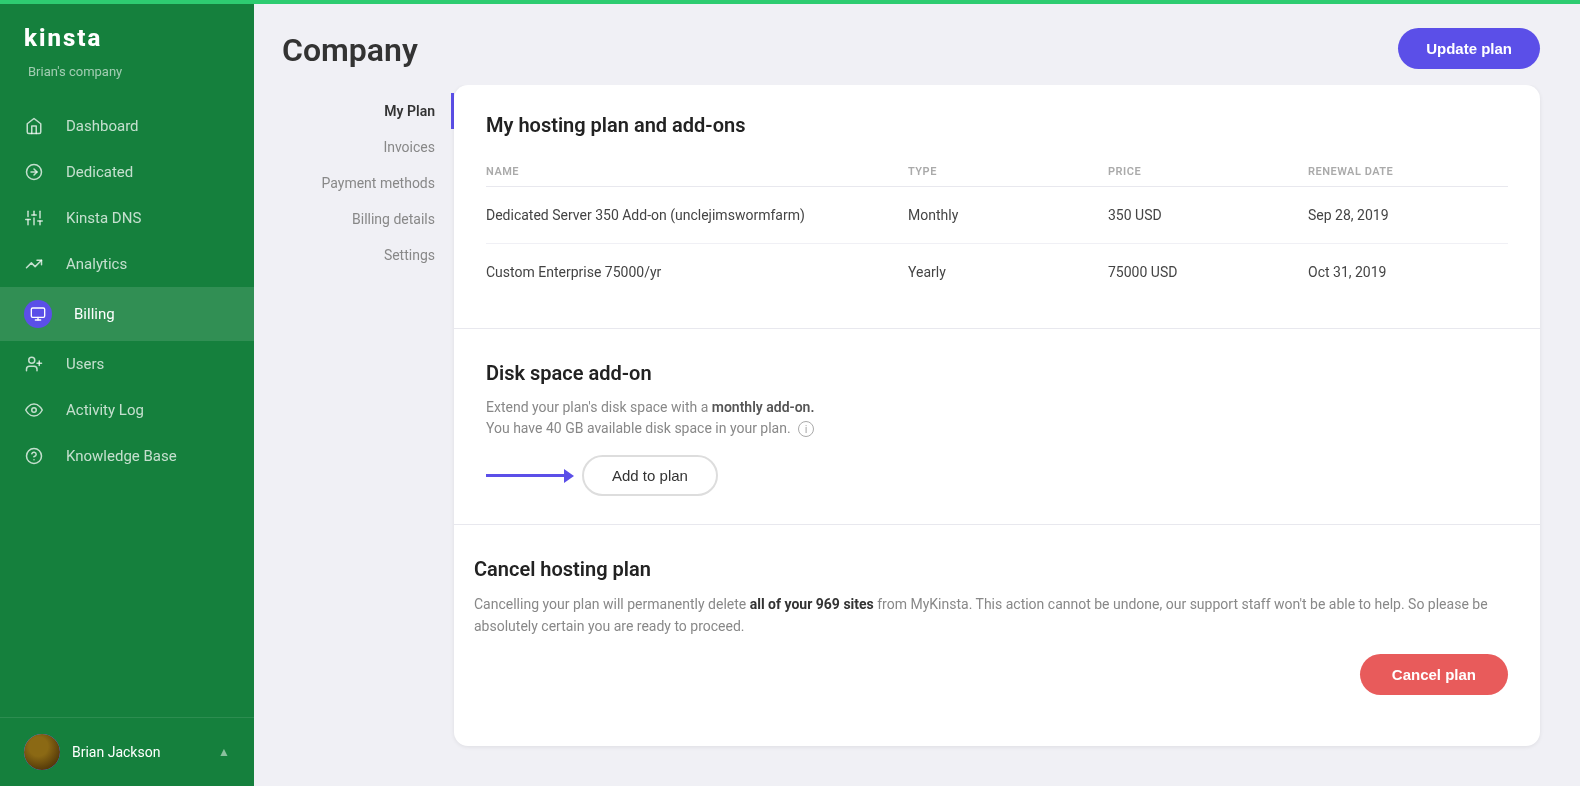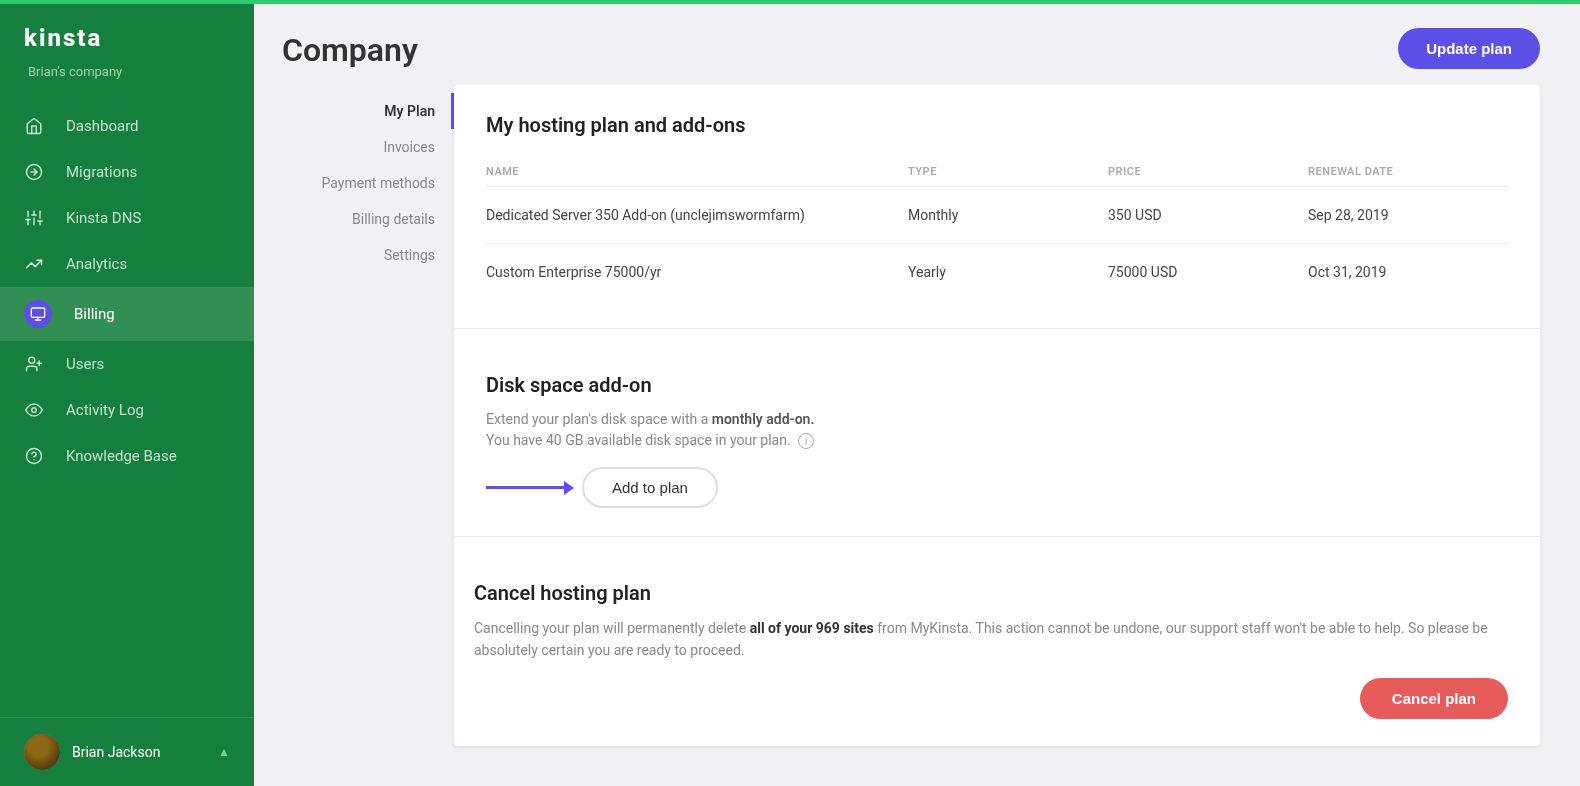--- a/index.html
+++ b/index.html
@@ -155,23 +155,23 @@
       color: #333;
       font-weight: 600;
       border-right: 3px solid #5b4fe8;
     }
 
     
     .cards-container {
       flex: 1;
       display: flex;
       flex-direction: column;
-      gap: 16px;
+      gap: 4px;
       background: white;
-      border-radius: 4px;
+      border-radius: 14px;
       overflow: hidden;
       box-shadow: 0 1px 4px rgba(0,0,0,0.08);
       margin-left: 0;
     }
 
     
     .section {
       padding: 28px 32px;
       border-bottom: 1px solid #e8e8ee;
     }
@@ -301,21 +301,21 @@
 
 
     <div class="nav-item">
       <div class="nav-icon">
         <svg class="icon-svg" viewBox="0 0 24 24">
             <circle cx="12" cy="12" r="10"></circle>
             <polyline points="12 8 16 12 12 16"></polyline>
             <line x1="8" y1="12" x2="16" y2="12"></line>
           </svg>
       </div>
-      <span class="nav-label">Migrations</span>
+      <span class="nav-label">Dedicated</span>
     </div>
 
     <div class="nav-item">
       <div class="nav-icon">
         <svg class="icon-svg" viewBox="0 0 24 24">
             <line x1="4" y1="21" x2="4" y2="14"></line>
             <line x1="4" y1="10" x2="4" y2="3"></line>
             <line x1="12" y1="21" x2="12" y2="12"></line>
             <line x1="12" y1="8" x2="12" y2="3"></line>
             <line x1="20" y1="21" x2="20" y2="16"></line>

